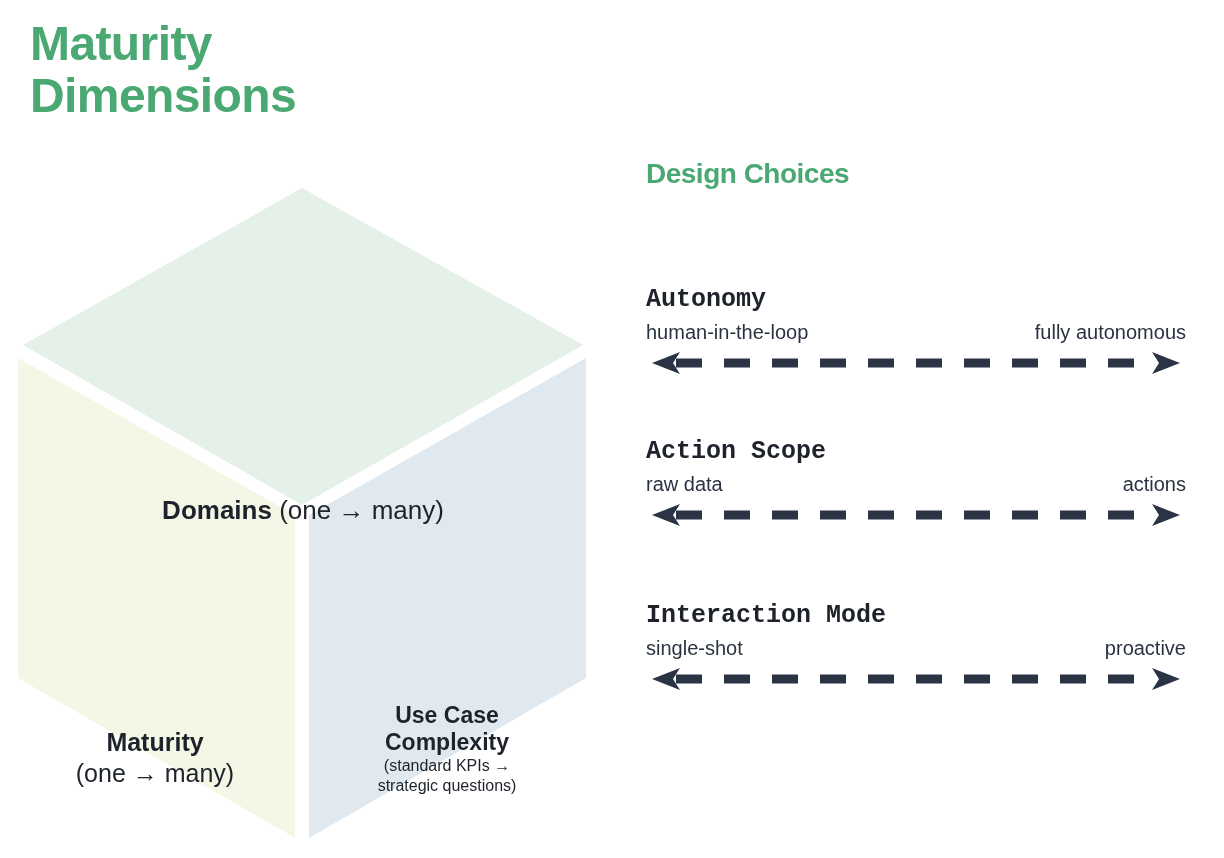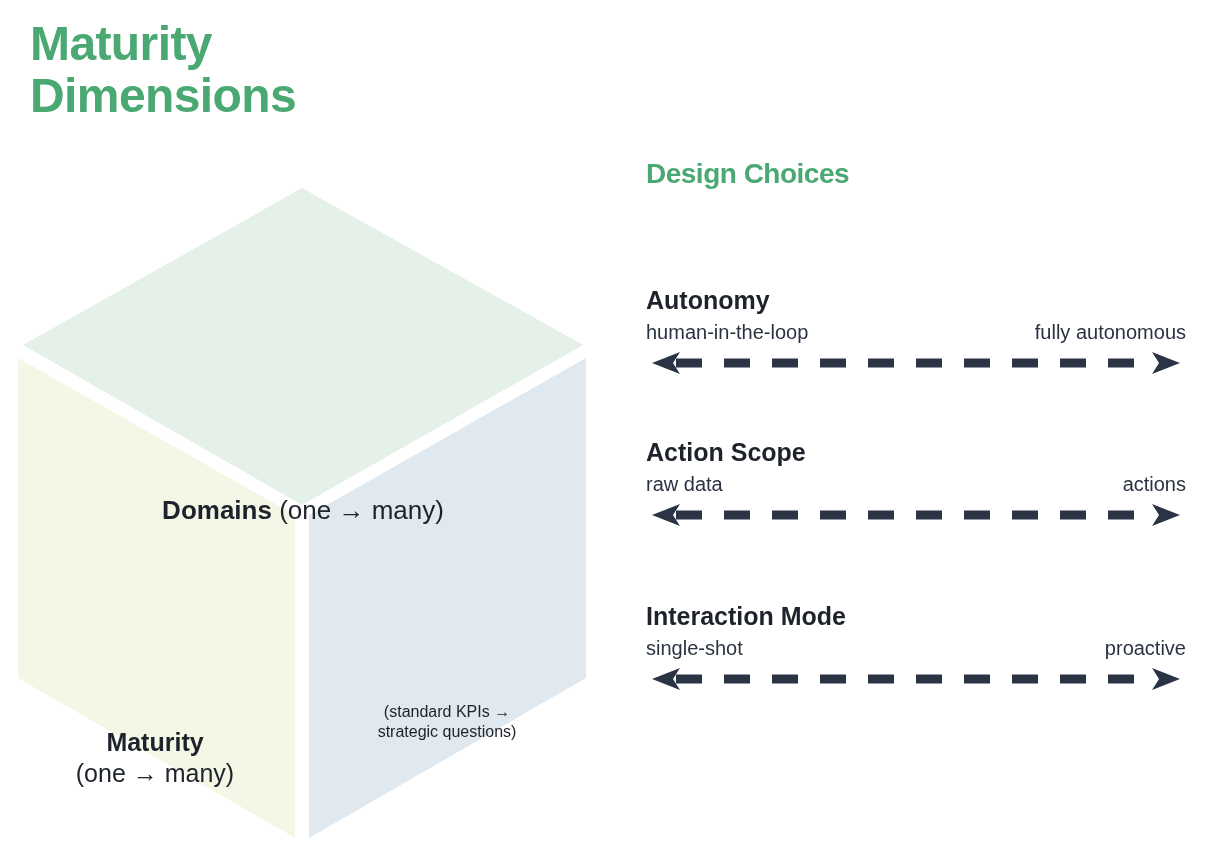--- a/index.html
+++ b/index.html
@@ -92,20 +92,21 @@
   .axis-block.b0 { top: 285px; }
   .axis-block.b1 { top: 437px; }
   .axis-block.b2 { top: 601px; }
 
   .axis-heading {
     font-size: 25px;
     font-weight: bold;
     color: #1e222b;
     line-height: 1.2;
     margin-bottom: 6px;
+    font-family: Liberation Mono, monospace;
   }
 
   .axis-ends {
     display: flex;
     justify-content: space-between;
     align-items: flex-end;
     font-size: 20px;
     color: #2b3342;
     margin-bottom: 4px;
   }
@@ -133,20 +134,22 @@
     <div class="face-label label-domains">
       <span class="strong">Domains</span><span class="light"> (one → many)</span>
     </div>
 
     <div class="face-label label-systems">
       <span class="strong">Maturity</span>
       <span class="light">(one → many)</span>
     </div>
 
     <div class="face-label label-usecase">
+      <span class="strong" style="white-space:pre-line;">Use Case
+Complexity</span>
       <span class="light" style="white-space:pre-line;">(standard KPIs →
 strategic questions)</span>
     </div>
   </div>
 
   <div class="design-title">Design Choices</div>
 
   <div class="axis-block b0">
     <div class="axis-heading">Autonomy</div>
     <div class="axis-ends">

